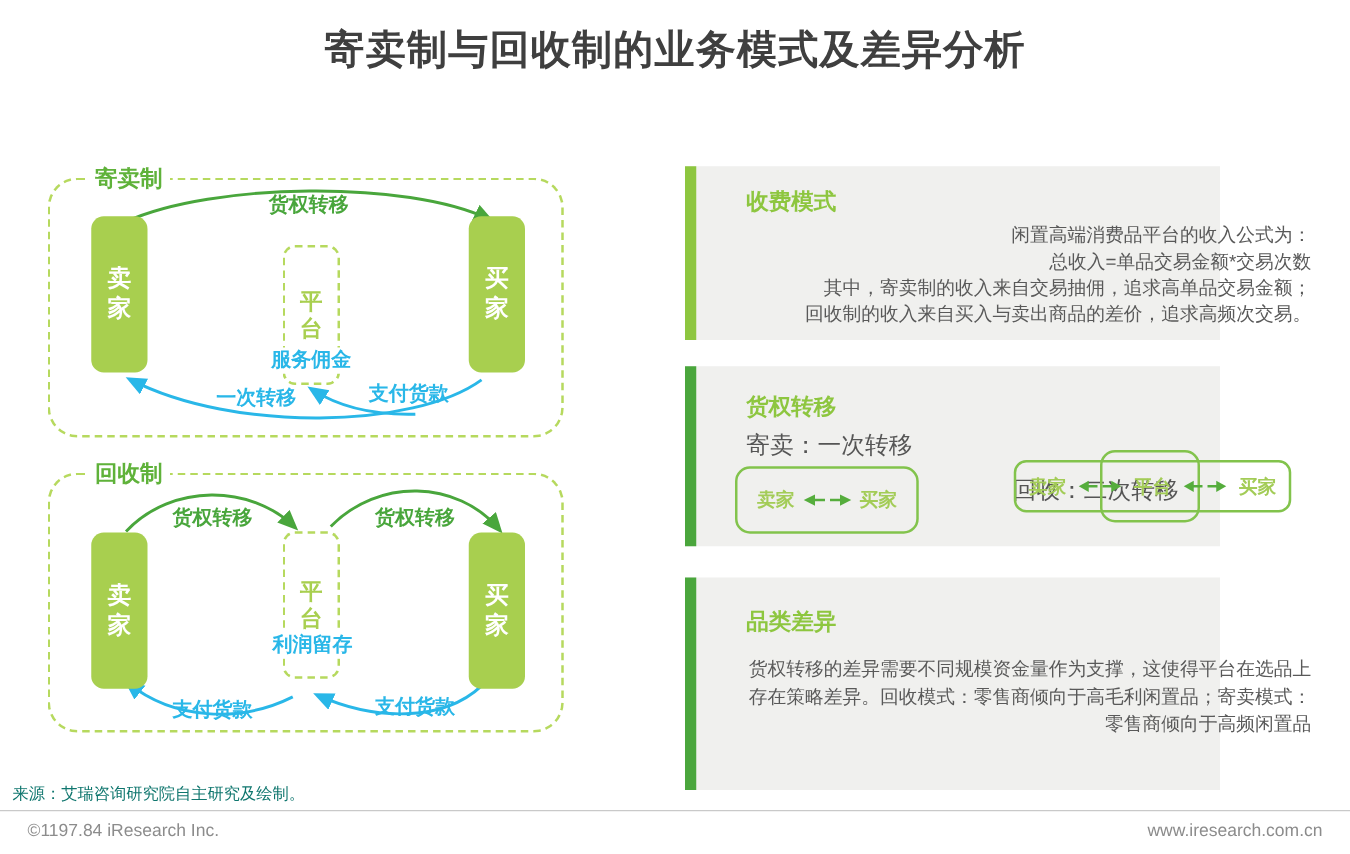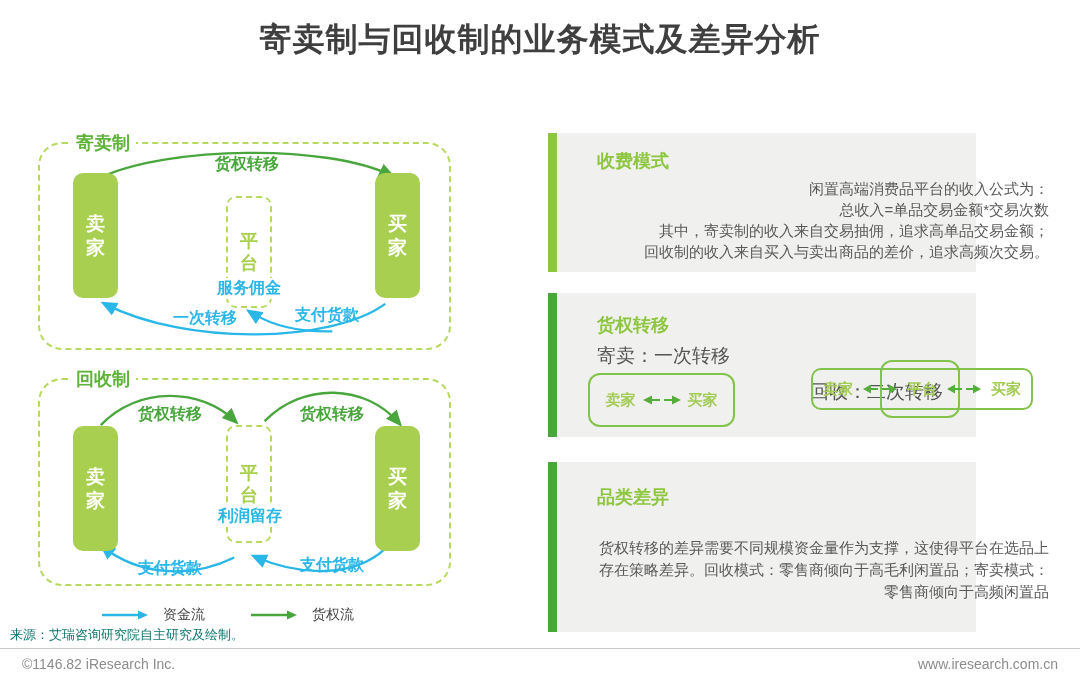--- a/index.html
+++ b/index.html
@@ -40,21 +40,21 @@
   #s1 { top:133px; height:139px; }
   #s2 { top:293px; height:144px; }
   #s3 { top:462px; height:170px; }
   .bar { position:absolute; left:0; top:0; bottom:0; width:9px; background:#4aa63c; }
   .bar.lime { background:#8dc63f; }
   .sec-title { position:absolute; left:49px; font-size:18px; font-weight:bold; color:#8dc63f; }
   #s1 .sec-title { top:16px; } #s2 .sec-title { top:20px; } #s3 .sec-title { top:23px; }
   .sec-body { position:absolute; left:49px; width:452px; font-size:15px;
               line-height:21px; color:#595959; white-space:pre-line;text-align:right; }
   #s1 .sec-body { top:45px; }
-  #s3 .sec-body { top:63px; line-height:22px;margin-top:12px; }
+  #s3 .sec-body { top:63px; line-height:22px; }
 
   .s2-label { position:absolute; top:50px; font-size:19px; color:#555; }
   .s2-label.l { left:49px; } .s2-label.r { left:262px;margin-top:36px; }
   .chain-box { position:absolute; left:40px; top:80px; width:147px; height:54px;
                border:2px solid #82c34c; border-radius:12px;
                display:flex; align-items:center; justify-content:center; gap:6px; }
   .chain-text { color:#a3cc57; font-weight:bold; font-size:15px; }
   .chain2 { position:absolute; left:263px; top:67px; width:222px; height:58px; }
   .chain2 .wide { position:absolute; left:0; top:8px; width:222px; height:42px;
                   border:2px solid #82c34c; border-radius:10px; }
@@ -190,31 +190,19 @@
       </div>
     </div>
   </div>
 
   <div class="sec" id="s3">
     <div class="bar"></div>
     <div class="sec-title">品类差异</div>
     <div class="sec-body">货权转移的差异需要不同规模资金量作为支撑，这使得平台在选品上存在策略差异。回收模式：零售商倾向于高毛利闲置品；寄卖模式：零售商倾向于高频闲置品</div>
   </div>
 
-  <div class="legend">
-    <svg width="50" height="14" viewBox="0 0 50 14">
-      <line x1="2" y1="7" x2="40" y2="7" stroke="#29b7e8" stroke-width="2.4"></line>
-      <path d="M48 7 L38 2.5 L38 11.5 Z" fill="#29b7e8"></path>
-    </svg>
-    <span class="llab">资金流</span>
-    <svg class="gap" width="50" height="14" viewBox="0 0 50 14">
-      <line x1="2" y1="7" x2="40" y2="7" stroke="#49a63c" stroke-width="2.4"></line>
-      <path d="M48 7 L38 2.5 L38 11.5 Z" fill="#49a63c"></path>
-    </svg>
-    <span class="llab">货权流</span>
-  </div>
 
   <div class="source">来源：艾瑞咨询研究院自主研究及绘制。</div>
   <div class="divider"></div>
-  <div class="foot l">©1146.82 iResearch Inc.</div>
+  <div class="foot l">©1197.84 iResearch Inc.</div>
   <div class="foot r">www.iresearch.com.cn</div>
 
 </div>
 
 </body></html>

